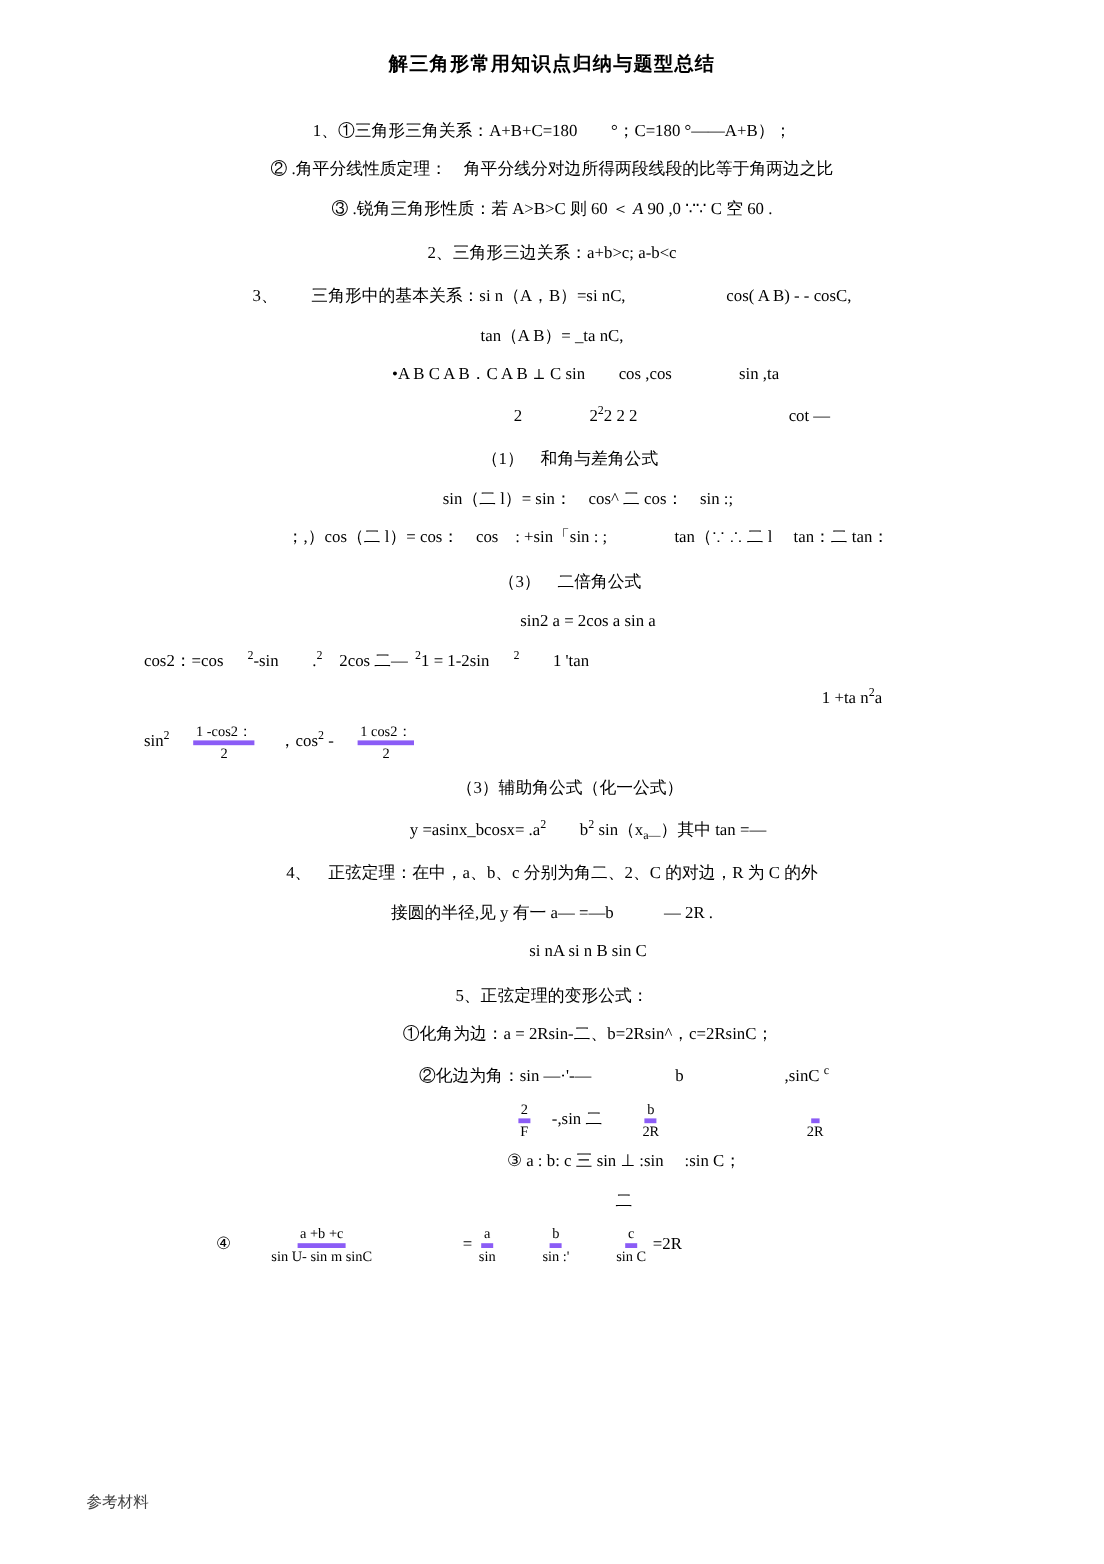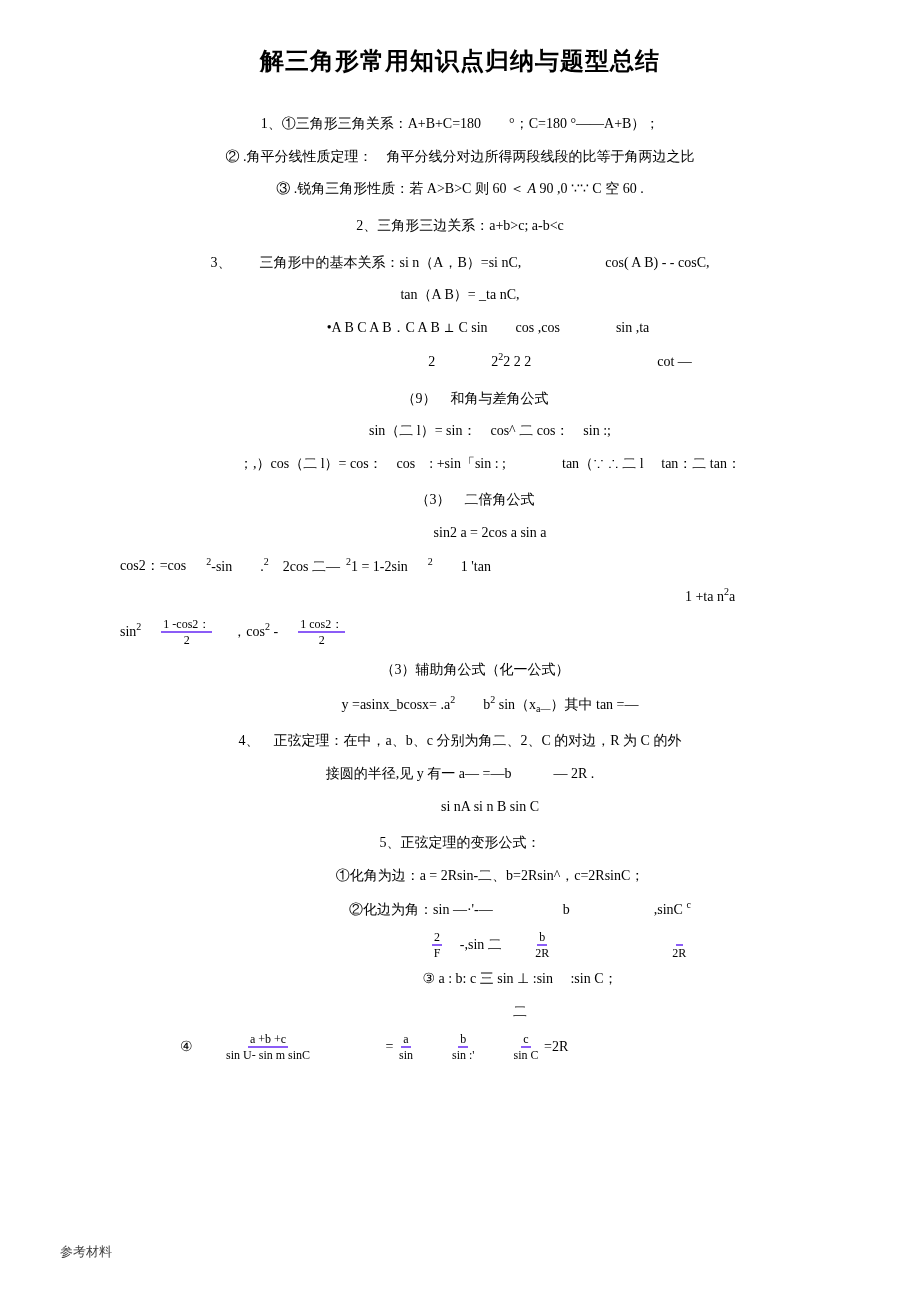--- a/index.html
+++ b/index.html
@@ -12,21 +12,21 @@
       font-family: "SimSun", "宋体", "Times New Roman", serif;
       font-size: 14px;
       color: #000;
       width: 920px;
       min-height: 1303px;
       padding: 40px 60px 60px 60px;
       line-height: 1.8;
     }
     .page-title {
       text-align: center;
-      font-size: 24px;
+      font-size: 16px;
       font-weight: bold;
       margin-bottom: 28px;
       letter-spacing: 1px;
     }
     .section {
       margin-bottom: 10px;
     }
     .line {
       margin-bottom: 6px;
       line-height: 1.9;
@@ -48,30 +48,30 @@
     }
     .frac {
       display: inline-flex;
       flex-direction: column;
       align-items: center;
       vertical-align: middle;
       font-size: 12px;
       line-height: 1.2;
     }
     .frac .num {
-      border-bottom: 2px solid #8b5cf6;
+      border-bottom: 4px solid #8b5cf6;
       padding: 0 2px;
     }
     .frac .den {
       padding: 0 2px;
     }
     .footer-note {
       position: absolute;
       bottom: 40px;
-      left: 60px;
+      left: 72px;
       font-size: 13px;
       color: #444;
     }
   </style>
 </head>
 <body>
 
 <h1 class="page-title">解三角形常用知识点归纳与题型总结</h1>
 
 <div class="section">
@@ -85,21 +85,21 @@
 </div>
 
 <div class="section">
   <div class="line">3、　　三角形中的基本关系：si n（A，B）=si nC,　　　　　　cos( A B) - - cosC,</div>
   <div class="line">tan（A B）= _ta nC,</div>
   <div class="line">　　　　•A B C A B．C A B ⊥ C sin　　cos ,cos　　　　sin ,ta</div>
   <div class="line" style="margin-left:200px;">2　　　　2<sup>2</sup>2 2 2　　　　　　　　　cot —</div>
 </div>
 
 <div class="section">
-  <div class="line indent1">（9）　和角与差角公式</div>
+  <div class="line indent1">（1）　和角与差角公式</div>
   <div class="line indent2">sin（二 l）= sin：　cos^ 二 cos：　sin :;</div>
   <div class="line indent2">；,）cos（二 l）= cos：　cos　: +sin「sin : ;　　　　tan（∵ ∴ 二 l　 tan：二 tan：</div>
 </div>
 
 <div class="section">
   <div class="line indent1">（3）　二倍角公式</div>
   <div class="line indent2">sin2 a = 2cos a sin a</div>
   <div style="margin-left:60px; display:flex; gap:6px; align-items:flex-end; margin-bottom:4px;">
     <span>cos2：=cos</span>
     <span>　<sup>2</sup>-sin　　.<sup>2</sup>　2cos 二—</span>

